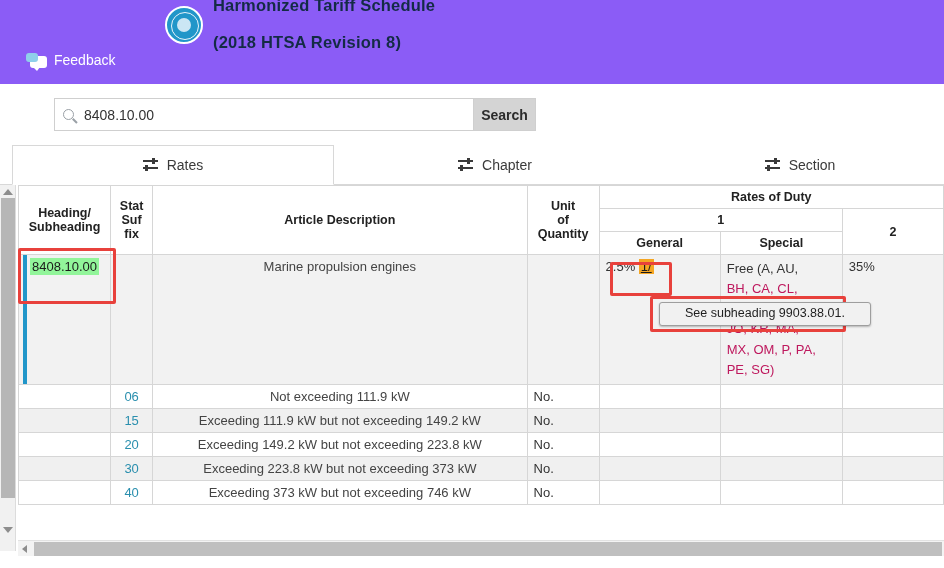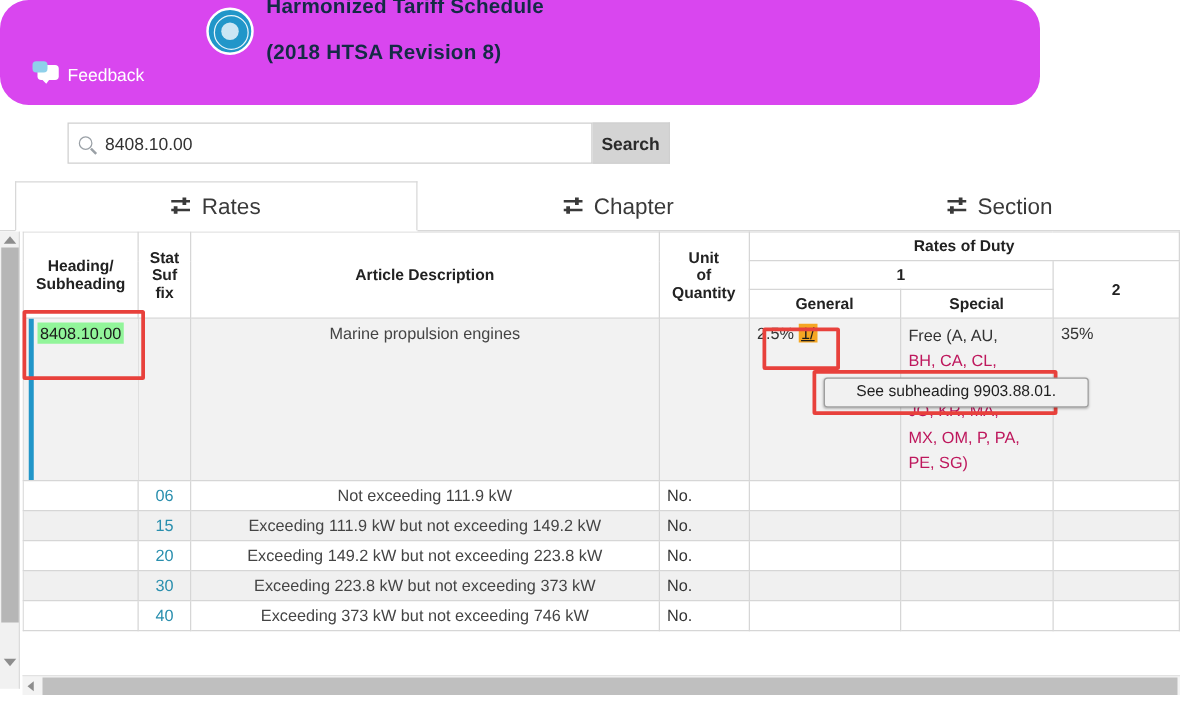--- a/index.html
+++ b/index.html
@@ -8,23 +8,22 @@
     width: 944px; height: 568px;
     overflow: hidden;
     font-family: "Liberation Sans", sans-serif;
     background: #ffffff;
   }
 
   
   .header {
     position: absolute;
     left: 0; top: 0;
-    width: 832px; height: 84px;
-    background: #d946ef;
-    border-radius: 23px;
+    width: 944px; height: 84px;
+    background: #8b5cf6;
   }
   .brand {
     position: absolute;
     left: 165px; top: 0px;
     width: 450px; height: 48px;
     display: flex;
     align-items: center;
     gap: 10px;
   }
   .seal {
@@ -59,21 +58,21 @@
     line-height: 1.25;
     letter-spacing: .2px;
     white-space: nowrap;
   }
   .brand-title .sub { display: block; margin-top: 16px; }
 
   .feedback {
     position: absolute;
     left: 30px; top: 52px;
     display: flex;
-    align-items: flex-start;
+    align-items: flex-end;
     gap: 7px;
     color: #ffffff;
     font-size: 14px;
   }
   .bubble {
     position: relative;
     width: 17px; height: 12px;
     background: #ffffff;
     border-radius: 3px;
     flex: none;
@@ -218,21 +217,21 @@
     border-bottom: 1px solid #d8d8d8;
   }
   .tab {
     position: absolute;
     top: 0;
     height: 40px;
     display: flex;
     align-items: center;
     justify-content: center;
     gap: 9px;
-    font-size: 18px;
+    font-size: 14px;
     color: #3a3a3a;
     cursor: pointer;
   }
   #tab-rates {
     left: 12px; width: 322px;
     border: 1px solid #d8d8d8;
     border-bottom: 1px solid #ffffff;
     background: #ffffff;
     z-index: 3;
   }

